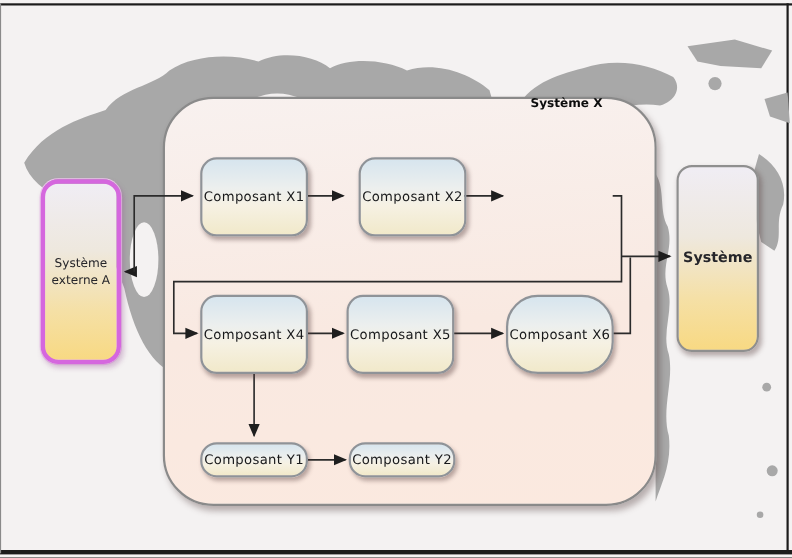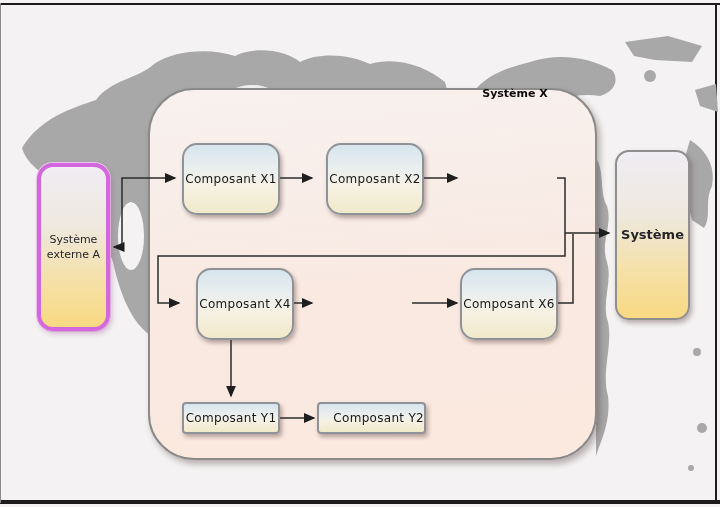--- a/index.html
+++ b/index.html
@@ -35,29 +35,29 @@
   
   .comp {
     position:absolute; z-index:4;
     width:98px; height:72px;
     border:2px solid #8f9398; border-radius:15px;
     background:linear-gradient(180deg, #d7e5ee 0%, #ecefee 38%, #f6f1e3 62%, #f1e9ca 100%);
     box-shadow:2px 3px 4px rgba(80,55,55,.4);
     display:flex; align-items:center; justify-content:center;
     font-size:12px; letter-spacing:.3px; color:#17181a; text-align:center;
   }
-  .comp.small { height:32px; border-radius:4px; }
+  .comp.small { height:32px; border-radius:15px; }
   #comp-x1 { left:182px; top:143px; }
   #comp-x2 { left:326px; top:143px; }
   #comp-x3 { left:460px; top:143px; }
-  #comp-x4 { left:196px; top:268px; }
+  #comp-x4 { left:182px; top:268px; }
   #comp-x5 { left:315px; top:268px; }
-  #comp-x6 { left:460px; top:268px; }
+  #comp-x6 { left:460px; top:268px;border-radius:29px; }
   #comp-y1 { left:182px; top:402px; }
-  #comp-y2 { left:317px; top:402px; width:109px;justify-content:flex-end; }
+  #comp-y2 { left:317px; top:402px; width:97px; }
 
   
   .ext {
     position:absolute; z-index:4;
     display:flex; flex-direction:column; align-items:center; justify-content:center;
     text-align:center; line-height:1.4; color:#26262a;
     background:linear-gradient(180deg, #f0edf4 0%, #eee8de 38%, #f5e0a6 72%, #f8d983 100%);
   }
   #ext-a {
     left:37px; top:163px; width:73px; height:168px;
@@ -146,20 +146,23 @@
 
   <div class="comp" id="comp-x1">
     <span>Composant X1</span>
   </div>
   <div class="comp" id="comp-x2">
     <span>Composant X2</span>
   </div>
   <div class="comp" id="comp-x4">
     <span>Composant X4</span>
   </div>
+  <div class="comp" id="comp-x5">
+    <span>Composant X5</span>
+  </div>
   <div class="comp" id="comp-x6">
     <span>Composant X6</span>
   </div>
   <div class="comp small" id="comp-y1">
     <span>Composant Y1</span>
   </div>
   <div class="comp small" id="comp-y2">
     <span>Composant Y2</span>
   </div>
 

